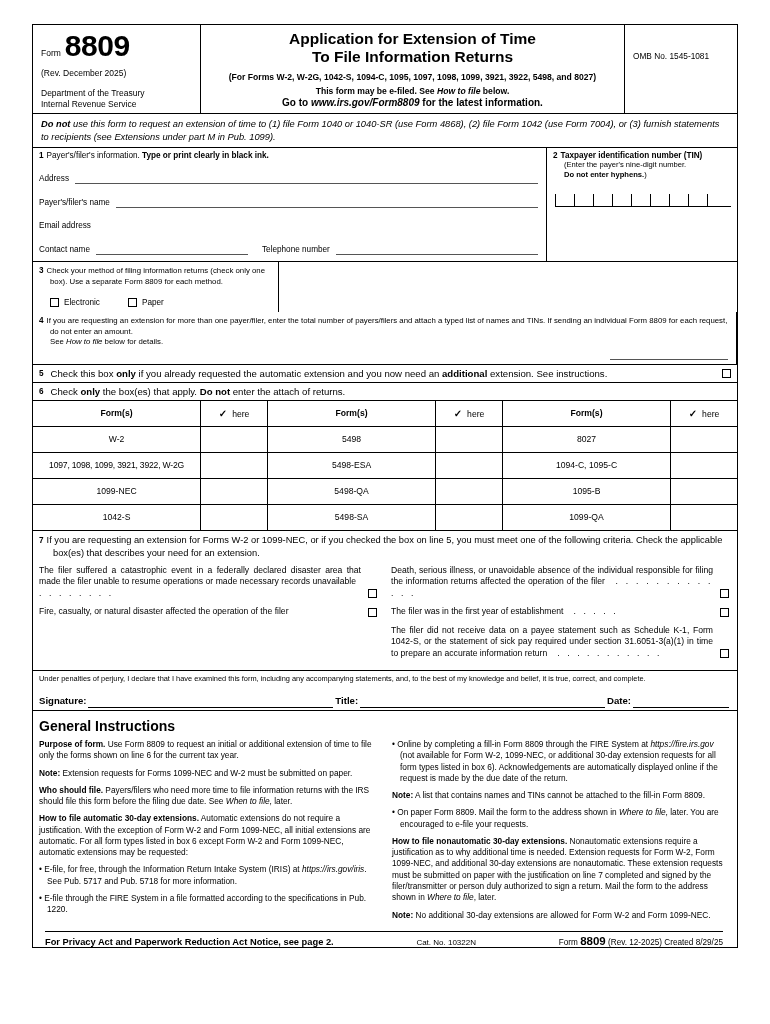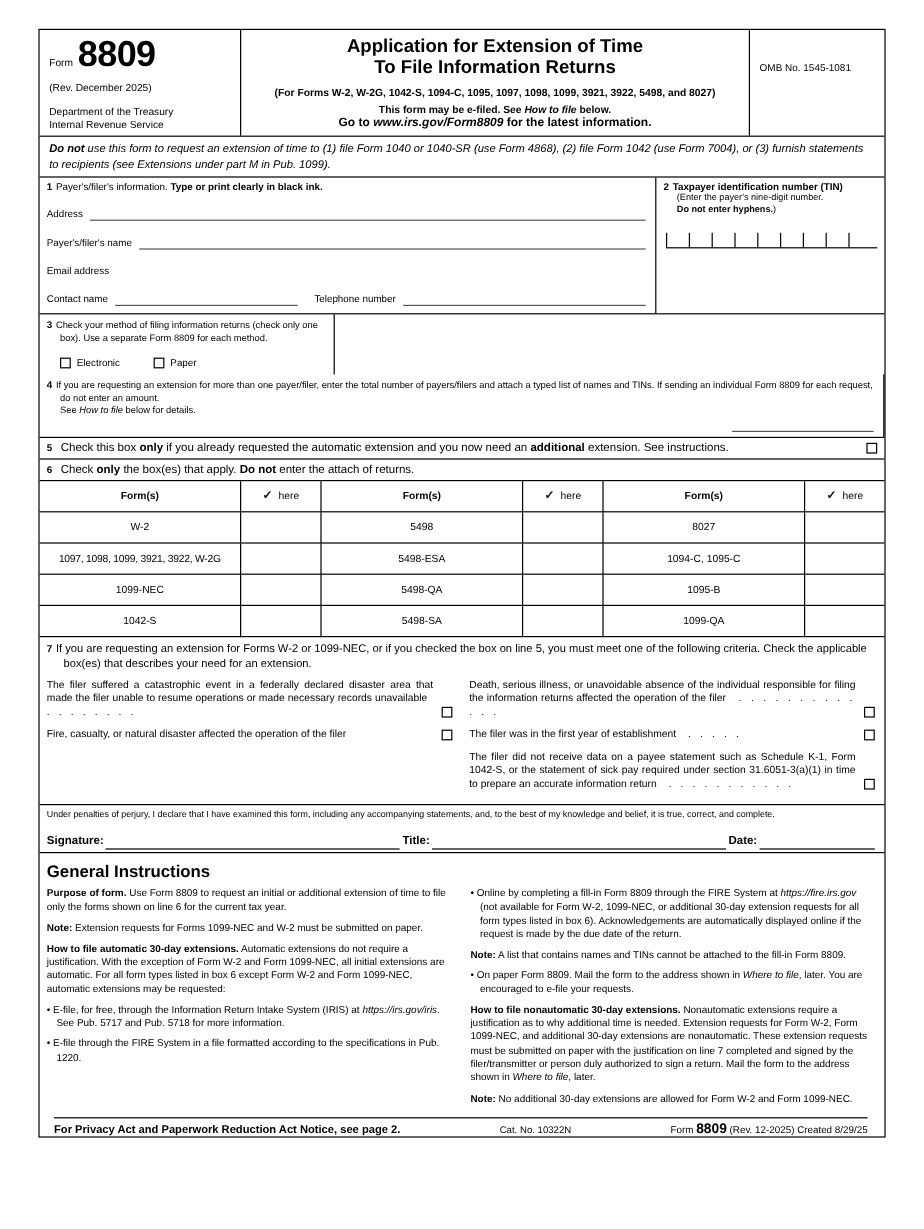--- a/index.html
+++ b/index.html
@@ -397,20 +397,21 @@
 
   <div class="gi">
     <div class="gi-cols">
       <div class="gi-col">
         <div class="gi-title">General Instructions</div>
 
         <div class="p"><b>Purpose of form.</b><span> Use Form 8809 to request an initial or additional extension of time to file only the forms shown on line 6 for the current tax year.</span></div>
 
         <div class="p"><b>Note:</b><span> Extension requests for Forms 1099-NEC and W-2 must be submitted on paper.</span></div>
 
+        <div class="p"><b>Who should file.</b><span> Payers/filers who need more time to file information returns with the IRS should file this form before the filing due date. See </span><i>When to file</i><span>, later.</span></div>
 
         <div class="p"><b>How to file automatic 30-day extensions.</b><span> Automatic extensions do not require a justification. With the exception of Form W-2 and Form 1099-NEC, all initial extensions are automatic. For all form types listed in box 6 except Form W-2 and Form 1099-NEC, automatic extensions may be requested:</span></div>
 
         <div class="p bul"><span>• E-file, for free, through the Information Return Intake System (IRIS) at </span><i>https://irs.gov/iris</i><span>. See Pub. 5717 and Pub. 5718 for more information.</span></div>
 
         <div class="p bul"><span>• E-file through the FIRE System in a file formatted according to the specifications in Pub. 1220.</span></div>
       </div>
 
       <div class="gi-col">
         <div class="spacer-title"></div>

